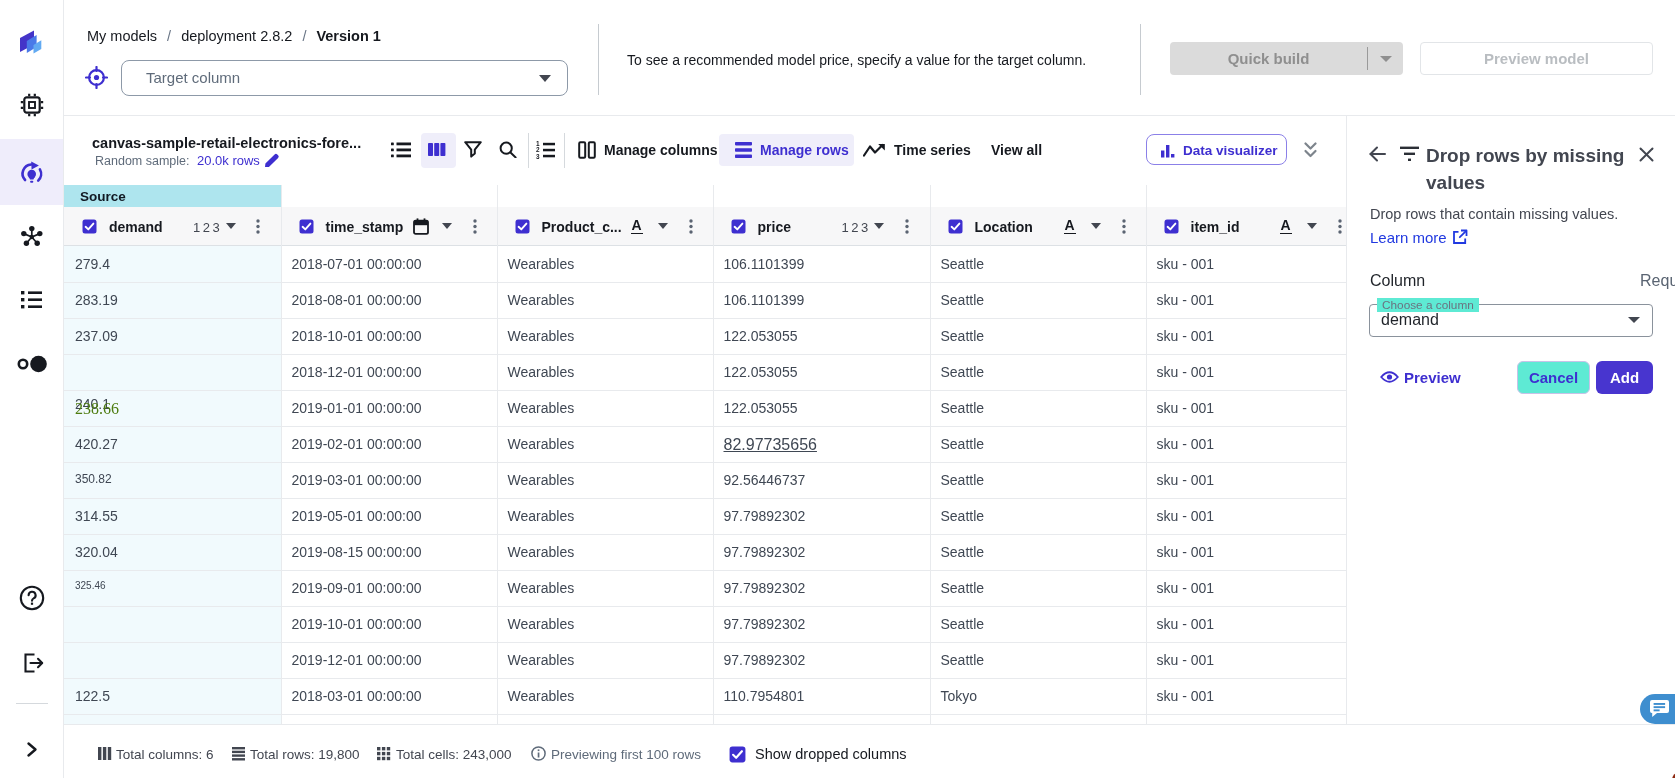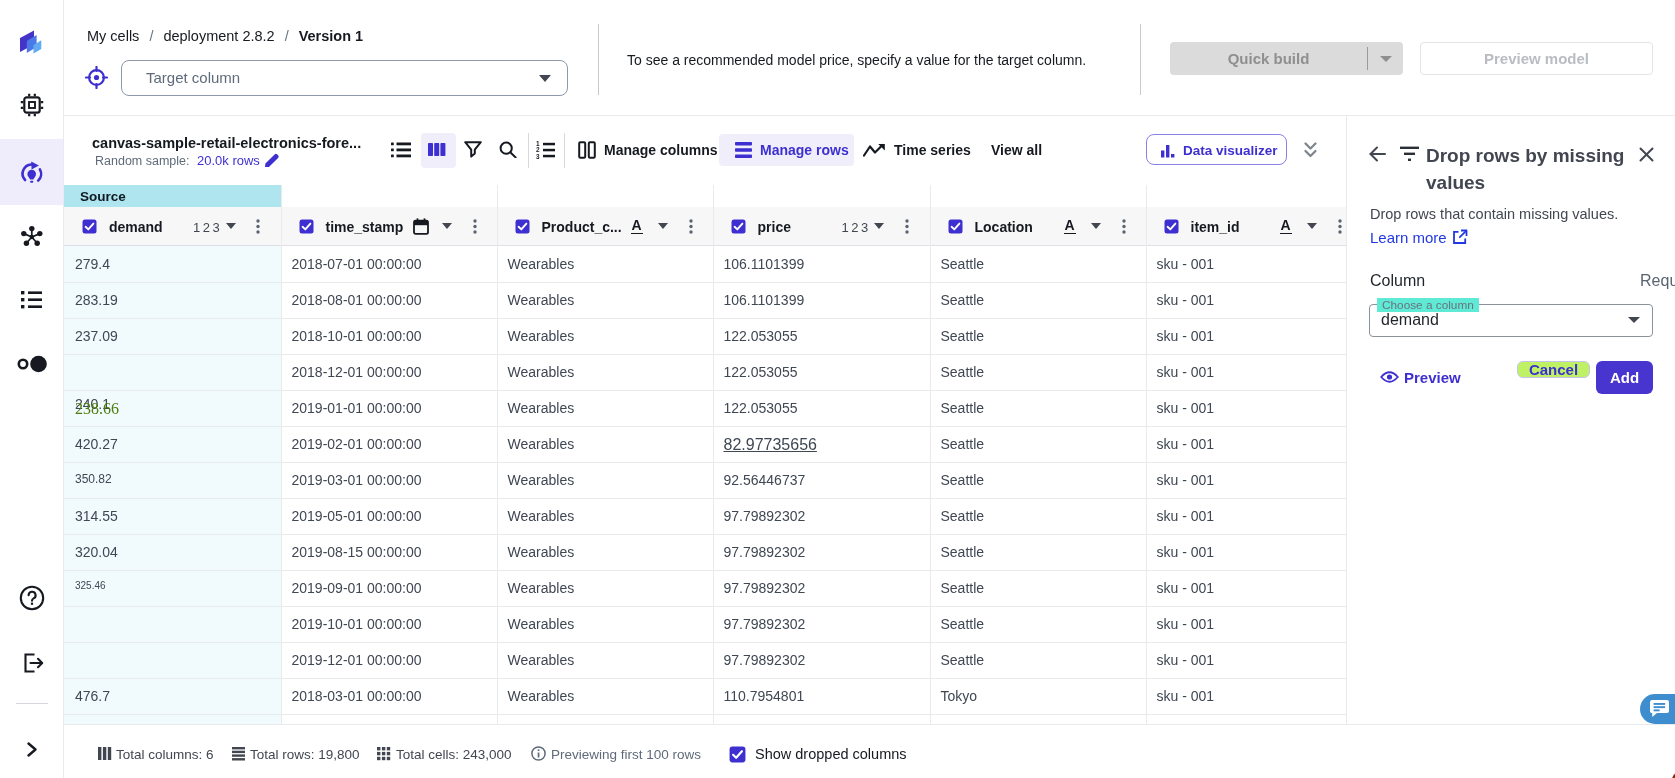--- a/index.html
+++ b/index.html
@@ -56,21 +56,21 @@
     <path d="M15.5 4.5 H6.5 V21.5 H15.5"></path>
     <path d="M11.5 13 H23" stroke-linecap="round"></path>
     <path d="M19 8.8 L23.2 13 L19 17.2" stroke-linecap="round" stroke-linejoin="round"></path>
   </svg>
 <div style="white-space:nowrap;position:absolute;left:16px;top:703px;width:32px;height:0px;border-top:1px solid #d5d9dd;"></div>
 <svg style="position:absolute;left:25px;top:741px;" width="14" height="17" viewBox="0 0 14 17">
     <path d="M3.5 2.5 L10.5 8.5 L3.5 14.5" fill="none" stroke="#16191f" stroke-width="2.4" stroke-linecap="round" stroke-linejoin="round"></path>
   </svg>
 <div style="white-space:nowrap;position:absolute;left:64px;top:0px;width:1611px;height:116px;background:#fff;border-bottom:1px solid #e8eaed;"></div>
 <div style="white-space:nowrap;position:absolute;left:87px;top:27px;width:520px;height:18px;font-size:14.5px;color:#16191f;display:flex;gap:10px;align-items:center;">
-    <span>My cells</span>
+    <span>My models</span>
     <span style="color:#697586">/</span>
     <span>deployment 2.8.2</span>
     <span style="color:#697586">/</span>
     <b>Version 1</b>
   </div>
 <svg style="position:absolute;left:85px;top:66px;" width="23" height="23" viewBox="0 0 23 23">
     <circle cx="11.5" cy="11.5" r="7.4" fill="none" stroke="#3e2fd0" stroke-width="2.2"></circle>
     <circle cx="11.5" cy="11.5" r="2.6" fill="#3e2fd0"></circle>
     <path d="M11.5 1 V5 M11.5 18 V22 M1 11.5 H5 M18 11.5 H22" stroke="#3e2fd0" stroke-width="2.2" stroke-linecap="round"></path>
   </svg>
@@ -313,21 +313,21 @@
 <div style="white-space:nowrap;position:absolute;left:723.5px;top:615.5px;width:203.0px;height:17px;font-size:14px;color:#3f4753;">97.79892302</div>
 <div style="white-space:nowrap;position:absolute;left:940.5px;top:615.5px;width:202.0px;height:17px;font-size:14px;color:#3f4753;">Seattle</div>
 <div style="white-space:nowrap;position:absolute;left:1156.5px;top:615.5px;width:186.0px;height:17px;font-size:14px;color:#3f4753;">sku - 001</div>
 <div style="white-space:nowrap;position:absolute;left:64px;top:641.5px;width:1281.5px;height:0px;border-bottom:1px solid #e8eaed;"></div>
 <div style="white-space:nowrap;position:absolute;left:291.5px;top:651.5px;width:202.0px;height:17px;font-size:14px;color:#3f4753;">2019-12-01 00:00:00</div>
 <div style="white-space:nowrap;position:absolute;left:507.5px;top:651.5px;width:202.0px;height:17px;font-size:14px;color:#3f4753;">Wearables</div>
 <div style="white-space:nowrap;position:absolute;left:723.5px;top:651.5px;width:203.0px;height:17px;font-size:14px;color:#3f4753;">97.79892302</div>
 <div style="white-space:nowrap;position:absolute;left:940.5px;top:651.5px;width:202.0px;height:17px;font-size:14px;color:#3f4753;">Seattle</div>
 <div style="white-space:nowrap;position:absolute;left:1156.5px;top:651.5px;width:186.0px;height:17px;font-size:14px;color:#3f4753;">sku - 001</div>
 <div style="white-space:nowrap;position:absolute;left:64px;top:677.5px;width:1281.5px;height:0px;border-bottom:1px solid #e8eaed;"></div>
-<div style="white-space:nowrap;position:absolute;left:75.0px;top:687.5px;width:202.5px;height:17px;font-size:14px;color:#3f4753;">476.7</div>
+<div style="white-space:nowrap;position:absolute;left:75.0px;top:687.5px;width:202.5px;height:17px;font-size:14px;color:#3f4753;">122.5</div>
 <div style="white-space:nowrap;position:absolute;left:291.5px;top:687.5px;width:202.0px;height:17px;font-size:14px;color:#3f4753;">2018-03-01 00:00:00</div>
 <div style="white-space:nowrap;position:absolute;left:507.5px;top:687.5px;width:202.0px;height:17px;font-size:14px;color:#3f4753;">Wearables</div>
 <div style="white-space:nowrap;position:absolute;left:723.5px;top:687.5px;width:203.0px;height:17px;font-size:14px;color:#3f4753;">110.7954801</div>
 <div style="white-space:nowrap;position:absolute;left:940.5px;top:687.5px;width:202.0px;height:17px;font-size:14px;color:#3f4753;">Tokyo</div>
 <div style="white-space:nowrap;position:absolute;left:1156.5px;top:687.5px;width:186.0px;height:17px;font-size:14px;color:#3f4753;">sku - 001</div>
 <div style="white-space:nowrap;position:absolute;left:64px;top:713.5px;width:1281.5px;height:0px;border-bottom:1px solid #e8eaed;"></div>
 <div style="white-space:nowrap;position:absolute;left:1346px;top:116px;width:0px;height:608px;border-left:1px solid #e8eaed;"></div>
 <svg style="position:absolute;left:1369px;top:146px;" width="17" height="16" viewBox="0 0 17 16" fill="none" stroke="#424650" stroke-width="2" stroke-linecap="round" stroke-linejoin="round">
     <path d="M16 8 H1.5"></path>
     <path d="M8 1.5 L1.5 8 L8 14.5"></path>
@@ -353,21 +353,21 @@
 <div style="white-space:nowrap;position:absolute;left:1572px;top:272px;width:133px;height:19px;font-size:16px;color:#5a6472;text-align:right;">Required</div>
 <div style="white-space:nowrap;position:absolute;left:1369px;top:304px;width:284px;height:33px;border:1px solid #8a929c;border-radius:4px;"></div>
 <div style="white-space:nowrap;position:absolute;left:1377px;top:297.5px;height:14px;font-size:11.8px;color:#6b7280;background:#5eead4;padding:0 5px;">Choose a column</div>
 <div style="white-space:nowrap;position:absolute;left:1381px;top:311px;width:150px;height:19px;font-size:16px;color:#1f2329;">demand</div>
 <div style="white-space:nowrap;position:absolute;left:1628px;top:317px;width:0;height:0;border-left:6.0px solid transparent;border-right:6.0px solid transparent;border-top:6.5px solid #424650;"></div>
 <svg style="position:absolute;left:1380px;top:370px;" width="19" height="14" viewBox="0 0 19 14">
     <path d="M1.2 7 Q9.5 -2.5 17.8 7 Q9.5 16.5 1.2 7 Z" fill="none" stroke="#3e2fd0" stroke-width="1.8"></path>
     <circle cx="9.5" cy="7" r="2.6" fill="#3e2fd0"></circle>
   </svg>
 <div style="white-space:nowrap;position:absolute;left:1404px;top:369px;width:70px;height:17px;font-size:15px;font-weight:bold;color:#3e2fd0;">Preview</div>
-<div style="white-space:nowrap;position:absolute;left:1517px;top:361px;width:73px;height:17px;background:#bef264;border:1px solid #c7c2e8;border-radius:6px;font-size:15px;font-weight:bold;color:#3e2fd0;display:flex;align-items:center;justify-content:center;">Cancel</div>
+<div style="white-space:nowrap;position:absolute;left:1517px;top:361px;width:73px;height:33px;background:#5eead4;border:1px solid #c7c2e8;border-radius:6px;font-size:15px;font-weight:bold;color:#3e2fd0;display:flex;align-items:center;justify-content:center;">Cancel</div>
 <div style="white-space:nowrap;position:absolute;left:1596px;top:361px;width:57px;height:33px;background:#4835cf;border-radius:6px;font-size:15px;font-weight:bold;color:#fff;display:flex;align-items:center;justify-content:center;">Add</div>
 <div style="white-space:nowrap;position:absolute;left:64px;top:724px;width:1611px;height:54px;background:#fff;border-top:1px solid #e8eaed;"></div>
 <svg style="position:absolute;left:98px;top:747px;" width="14" height="13" viewBox="0 0 14 13">
     <rect x="0.0" y="0" width="3.4" height="13" fill="#424650"></rect>
     <rect x="4.9" y="0" width="3.4" height="13" fill="#424650"></rect>
     <rect x="9.8" y="0" width="3.4" height="13" fill="#424650"></rect>
   </svg>
 <div style="white-space:nowrap;position:absolute;left:116px;top:746.5px;width:140px;height:16px;font-size:13.5px;color:#424650;">Total columns: 6</div>
 <svg style="position:absolute;left:232px;top:747px;" width="13" height="14" viewBox="0 0 13 14">
     <rect x="0" y="0.0" width="13" height="2.4" fill="#424650"></rect>

